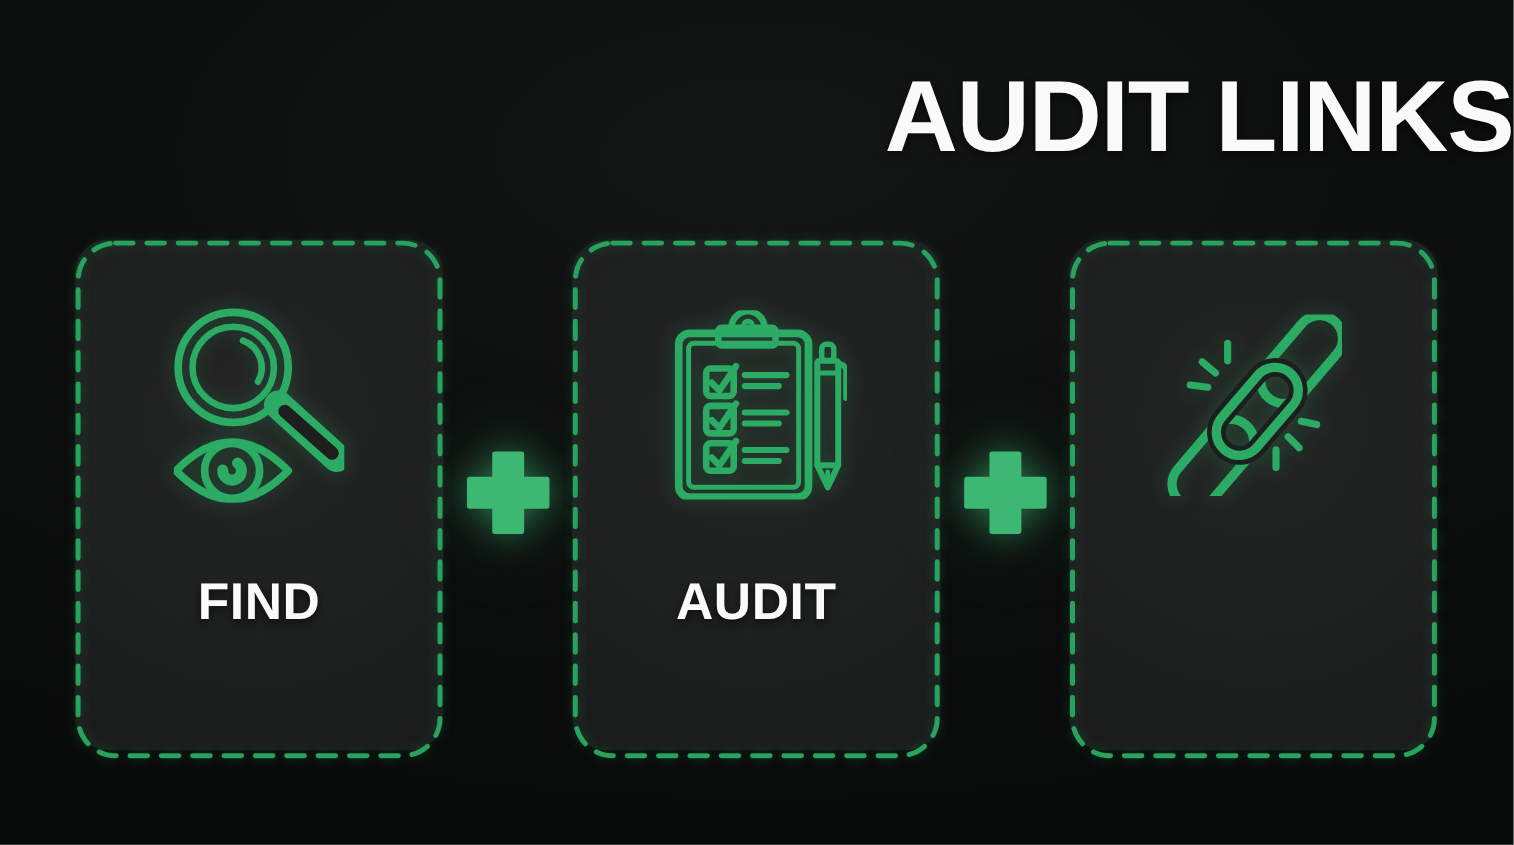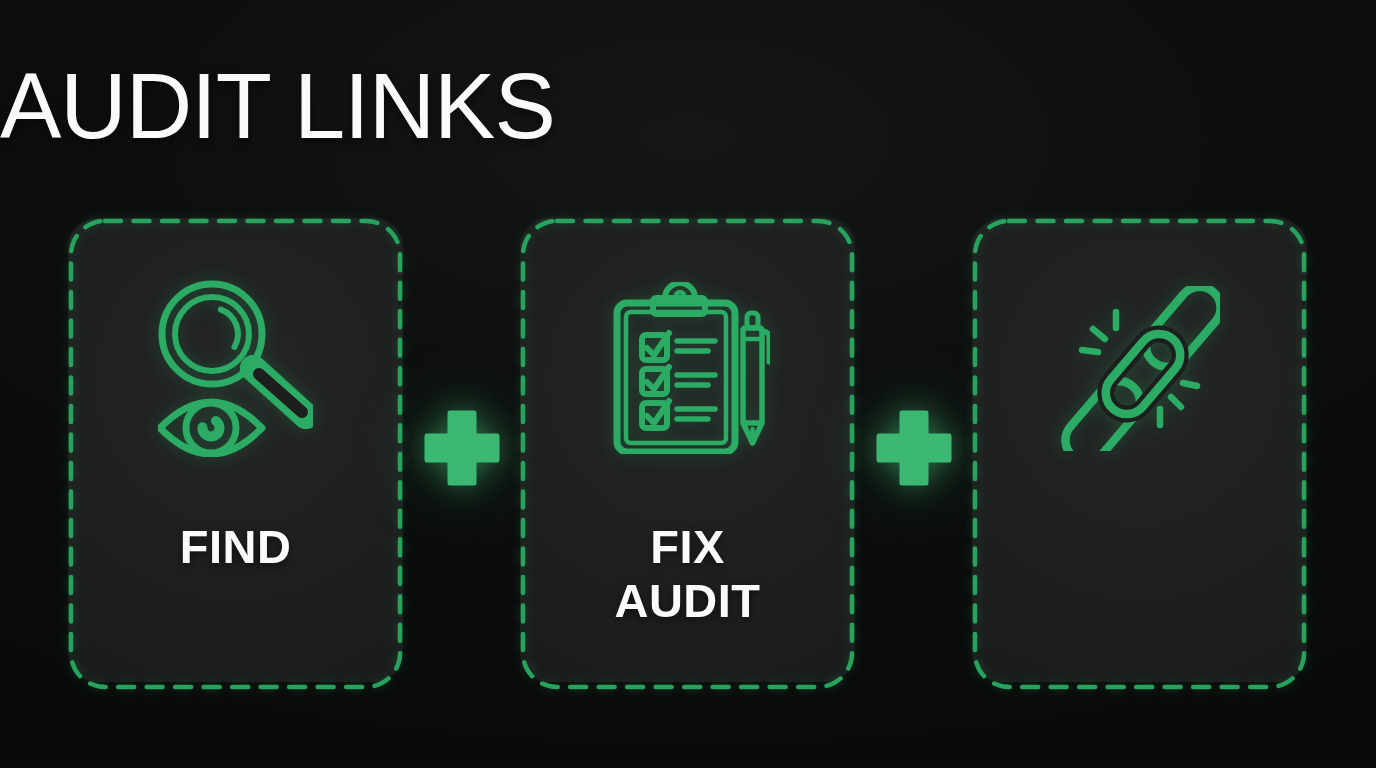--- a/index.html
+++ b/index.html
@@ -4,22 +4,22 @@
 <style>
   html,body{margin:0;padding:0;}
   body{
     width:1376px;height:768px;overflow:hidden;position:relative;
     background:
       radial-gradient(90% 80% at 50% 18%, #151716 0%, #0d0f0e 45%, #090b0a 100%);
     font-family:"Liberation Sans", sans-serif;
   }
   .page-title{
     position:absolute;top:60px;left:0;width:100%;
-    margin:0;text-align:left;
-    font-size:92px;font-weight:normal;letter-spacing:-1px;line-height:1;
+    margin:0;text-align:right;
+    font-size:92px;font-weight:bold;letter-spacing:-1px;line-height:1;
     color:var(--text-white,#fafafa);
     text-shadow:0 4px 10px rgba(0,0,0,.55);
   }
   .cards-row{
     position:absolute;left:68px;top:218px;
     display:flex;align-items:stretch;
   }
   .card{
     width:335px;height:464px;position:relative;
     border-radius:30px;
@@ -128,21 +128,20 @@
 
         <rect class="st" x="142" y="31" width="11" height="15" rx="4" stroke-width="5"></rect>
         <rect class="st" x="138" y="46" width="19" height="95" rx="2" stroke-width="5.5"></rect>
         <line class="st" x1="138" y1="57" x2="157" y2="57" stroke-width="4.5"></line>
         <path class="st" d="M157,49 Q164,49 164,56 L164,80" stroke-width="5"></path>
         <path class="st" d="M138,141 L147.5,161 L157,141" stroke-width="5.5"></path>
         <line class="st" x1="147.5" y1="147" x2="147.5" y2="155" stroke-width="4.5"></line>
       </svg>
     </div>
     <div class="card-label">
-      <span>FIX</span>
       <span>AUDIT</span>
     </div>
   </div>
 
   <div class="sep">
     <svg width="78" height="78" viewBox="0 0 78 78">
       <path class="plus-path" d="M27,4 H51 V27 H74 V51 H51 V74 H27 V51 H4 V27 H27 Z"></path>
     </svg>
   </div>
 

